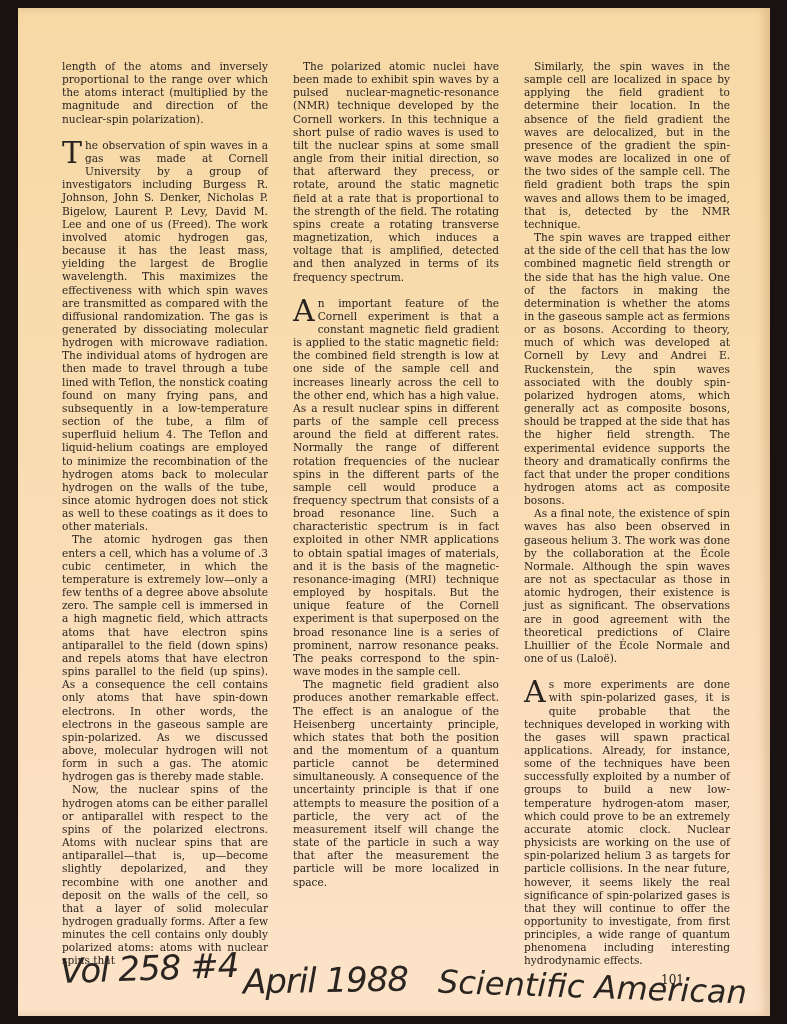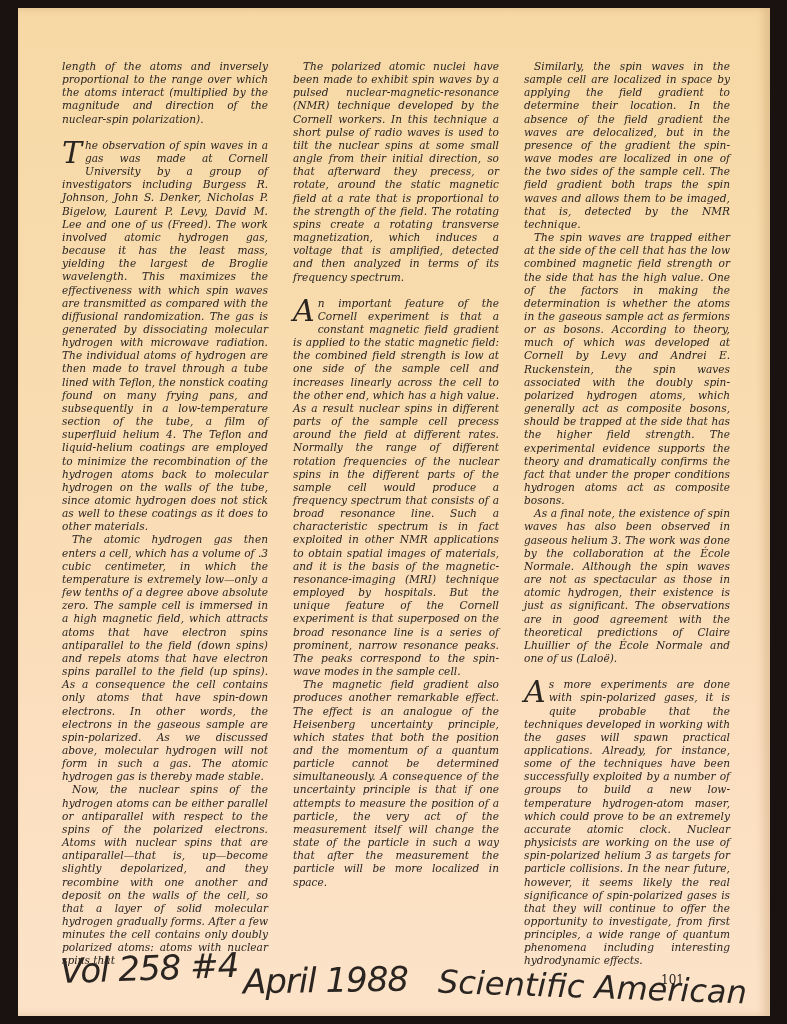--- a/index.html
+++ b/index.html
@@ -14,21 +14,20 @@
       width: 752px; height: 1008px;
       background: linear-gradient(180deg, #f7d9a6 0%, #f9dcb0 40%, #fbdfc0 75%, #fce3c8 100%);
       box-shadow: inset -6px 0 8px rgba(160,110,60,0.25);
     }
     .columns {
       position: absolute;
       left: 44px; top: 52px;
       width: 668px;
       display: flex;
       justify-content: space-between;
-      font-style: italic;
     }
     .col {
       width: 206px;
       font-family: "DejaVu Serif", serif;
       font-size: 10.6px;
       line-height: 13.15px;
       color: #2a2420;
       text-align: justify;
       hyphens: manual;
     }

